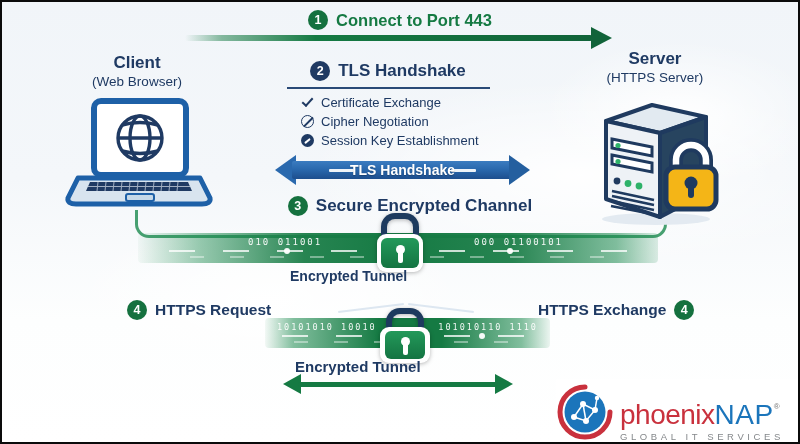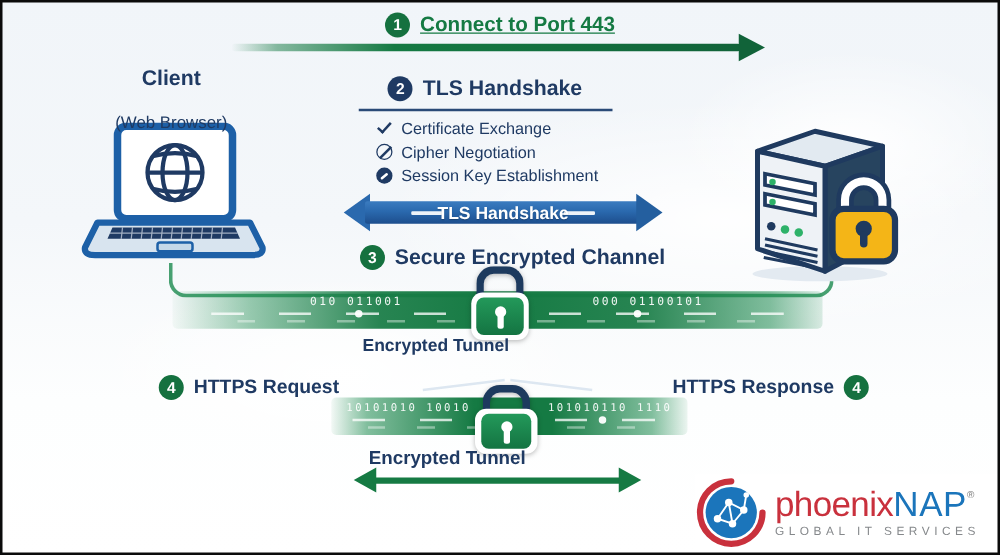--- a/index.html
+++ b/index.html
@@ -11,32 +11,32 @@
   .frame{position:absolute;inset:0;border:2px solid #0b0b0b;z-index:60;pointer-events:none;}
   .cloud{position:absolute;z-index:0;background:radial-gradient(ellipse at center,rgba(255,255,255,.95),rgba(255,255,255,0) 70%);}
 
   
   .badge{width:20px;height:20px;border-radius:50%;display:flex;align-items:center;justify-content:center;
          color:#fff;font-size:12.5px;font-weight:bold;background:#15713f;flex:0 0 auto;}
   .badge.navy{background:#1f3a63;}
 
   .row{position:absolute;display:flex;align-items:center;gap:8px;z-index:10;}
   .navy-bold{color:#1f3a63;font-weight:bold;}
-  .green-bold{color:#157a43;font-weight:bold;text-decoration:underline;}
+  .green-bold{color:#157a43;font-weight:bold;}
 
   
   .arrow1-bar{position:absolute;left:185px;top:35px;width:408px;height:6px;border-radius:3px;z-index:5;
     background:linear-gradient(90deg,rgba(21,122,67,0) 0%,rgba(21,122,67,.5) 9%,#157a43 32%,#116339 100%);}
   .arrow1-head{position:absolute;left:591px;top:27px;width:0;height:0;z-index:5;
     border-top:11px solid transparent;border-bottom:11px solid transparent;border-left:21px solid #116339;}
 
   
   .endpoint{position:absolute;width:160px;text-align:center;z-index:10;color:#1f3a63;}
   .endpoint .t{font-size:17px;font-weight:bold;}
-  .endpoint .s{font-size:13.5px;margin-top:17px;}
+  .endpoint .s{font-size:13.5px;margin-top:1px;}
 
   
   .hs-underline{position:absolute;left:287px;top:87px;width:203px;height:2px;background:#2a4a77;z-index:10;}
   .checklist{position:absolute;left:301px;top:93px;z-index:10;}
   .chk-item{display:flex;align-items:center;gap:7px;height:19px;color:#1f3a63;font-size:13px;}
   .ic{position:relative;width:13px;height:13px;flex:0 0 auto;}
   .ic-check::before{content:"";position:absolute;left:1px;top:2px;width:9px;height:4px;
     border-left:2.4px solid #1f3a63;border-bottom:2.4px solid #1f3a63;transform:rotate(-48deg);}
   .ic-cipher{width:11px;height:11px;border:1.9px solid #1f3a63;border-radius:50%;}
   .ic-cipher::after{content:"";position:absolute;left:0;top:5px;width:13px;height:2.2px;background:#1f3a63;transform:rotate(-45deg);}
@@ -96,21 +96,21 @@
   .green-darrow .bar{position:absolute;left:15px;right:15px;top:7.5px;height:5px;background:#157a43;border-radius:3px;}
   .green-darrow .hl{position:absolute;left:0;top:0;width:0;height:0;
     border-top:10px solid transparent;border-bottom:10px solid transparent;border-right:18px solid #157a43;}
   .green-darrow .hr{position:absolute;right:0;top:0;width:0;height:0;
     border-top:10px solid transparent;border-bottom:10px solid transparent;border-left:18px solid #157a43;}
 
   
   .chev{position:absolute;z-index:1;height:2px;background:#dde7f1;}
 
   
-  .logo{position:absolute;left:556px;top:379px;width:242px;height:62px;display:flex;align-items:center;gap:6px;z-index:10;background:rgba(255,255,255,.6);}
+  .logo{position:absolute;left:556px;top:379px;width:242px;height:62px;display:flex;align-items:flex-end;gap:6px;z-index:10;background:rgba(255,255,255,.6);}
   .logo .textcol{display:flex;flex-direction:column;line-height:1;}
   .logo .brandline{display:flex;align-items:flex-start;}
   .logo .phoenix{font-size:28px;color:#c9313d;font-weight:500;letter-spacing:-.5px;}
   .logo .nap{font-size:28px;color:#1b75bb;font-weight:500;letter-spacing:.5px;}
   .logo .reg{font-size:8px;color:#777;margin-top:2px;}
   .logo .tagline{font-size:9.5px;letter-spacing:3.6px;color:#85888b;margin-top:3px;white-space:nowrap;}
 
   svg{display:block;}
   .icon-wrap{position:absolute;z-index:7;}
 </style>
@@ -177,20 +177,24 @@
     <div class="dash" style="left:54px;"></div>
     <div class="dash" style="right:54px;"></div>
     <div class="txt">TLS Handshake</div>
   </div>
 
   <div class="row" style="left:0;right:0;top:196px;justify-content:center;transform:translateX(10px);">
     <span class="badge">3</span>
     <span class="navy-bold" style="font-size:17px;">Secure Encrypted Channel</span>
   </div>
 
+  <div class="endpoint" style="left:575px;top:49px;">
+    <div class="t">Server</div>
+    <div class="s">(HTTPS Server)</div>
+  </div>
   <div class="icon-wrap" style="left:594px;top:95px;">
     <svg width="132" height="132" viewBox="0 0 132 132">
       <ellipse cx="62" cy="124" rx="54" ry="6" fill="#e3eaf1"></ellipse>
       <polygon points="12,26 58,10 112,22 66,38" fill="#e2eaf1" stroke="#1f3a5f" stroke-width="4" stroke-linejoin="round"></polygon>
       <polygon points="112,22 112,98 66,122 66,38" fill="#27445f" stroke="#1f3a5f" stroke-width="4" stroke-linejoin="round"></polygon>
       <polygon points="12,26 12,104 66,122 66,38" fill="#eef2f6" stroke="#1f3a5f" stroke-width="4" stroke-linejoin="round"></polygon>
       <polygon points="18,44 58,52 58,61 18,53" fill="#ffffff" stroke="#1f3a5f" stroke-width="3"></polygon>
       <circle cx="24" cy="50.5" r="2.6" fill="#2eb269"></circle>
       <polygon points="18,60 58,68 58,77 18,69" fill="#ffffff" stroke="#1f3a5f" stroke-width="3"></polygon>
       <circle cx="24" cy="66.5" r="2.6" fill="#2eb269"></circle>
@@ -219,21 +223,21 @@
         <div class="inner"></div>
       </div>
   </div>
   <div class="tunnel-label" style="left:290px;top:268px;font-size:14px;">Encrypted Tunnel</div>
 
   <div class="row" style="left:127px;top:300px;">
     <span class="badge">4</span>
     <span class="navy-bold" style="font-size:15.5px;">HTTPS Request</span>
   </div>
   <div class="row" style="left:538px;top:300px;">
-    <span class="navy-bold" style="font-size:15.5px;">HTTPS Response</span>
+    <span class="navy-bold" style="font-size:15.5px;">HTTPS Exchange</span>
     <span class="badge">4</span>
   </div>
 
   <div class="chev" style="left:338px;top:307px;width:66px;transform:rotate(-7deg);"></div>
   <div class="chev" style="left:408px;top:307px;width:66px;transform:rotate(7deg);"></div>
 
   <div class="band band2">
     <span class="binary" style="left:12px;font-size:8.5px;">10101010 10010</span>
     <span class="binary" style="right:12px;font-size:8.5px;">101010110 1110</span>
     <span class="dot" style="left:75%;"></span>

